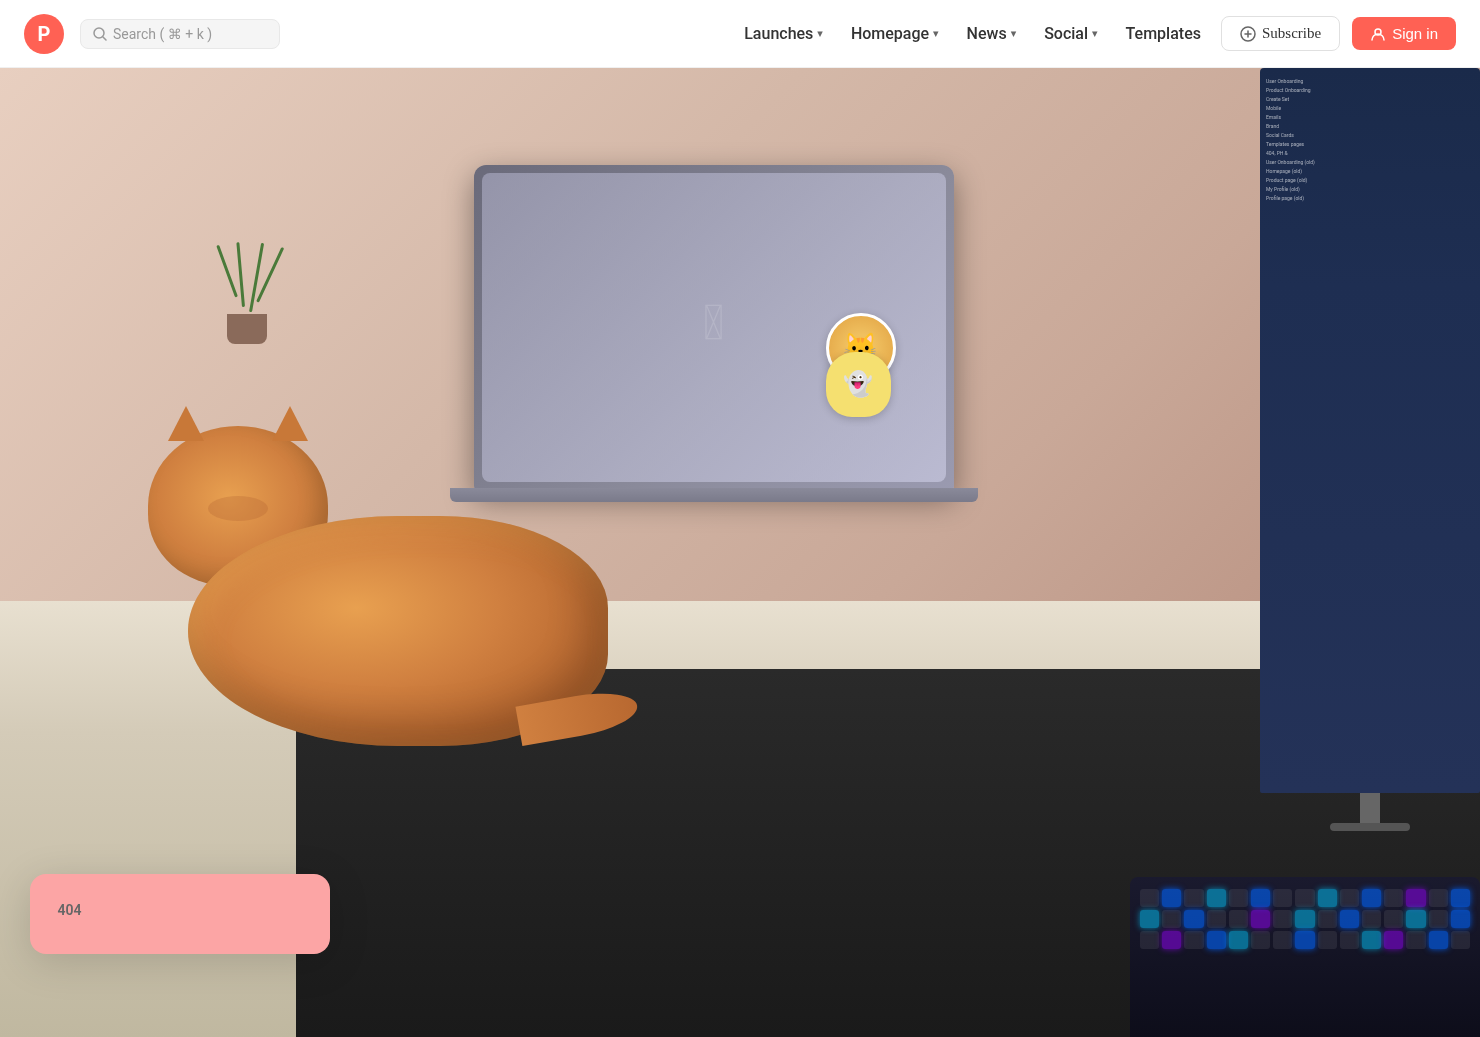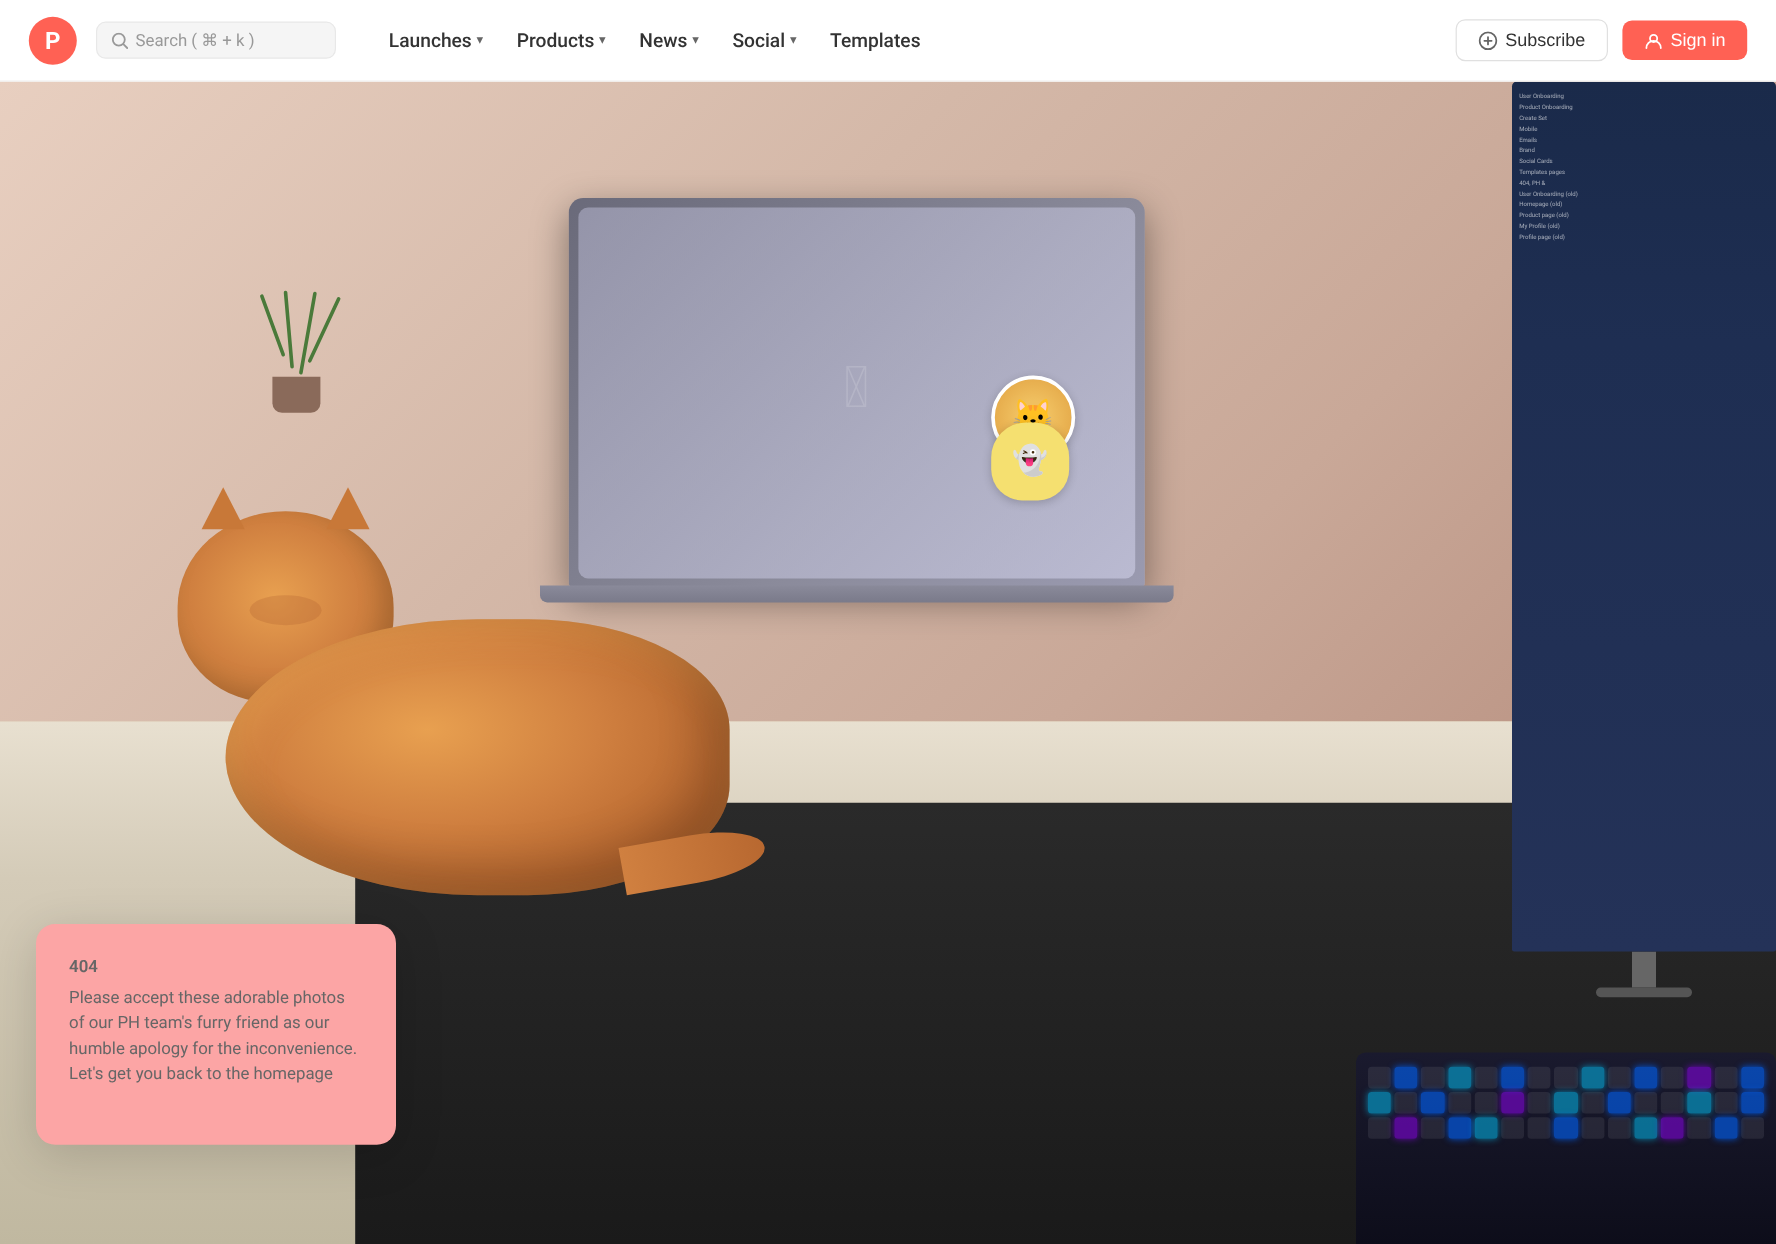--- a/index.html
+++ b/index.html
@@ -46,20 +46,21 @@
       font-size: 14px;
     }
     .search-icon-svg { color: #999; flex-shrink: 0; }
 
     .nav-links {
       display: flex;
       align-items: center;
       gap: 4px;
       margin-left: 24px;
       flex: 1;
+      justify-content: flex-end;
     }
     .nav-item {
       display: flex;
       align-items: center;
       gap: 4px;
       padding: 8px 12px;
       cursor: pointer;
       border-radius: 6px;
       font-size: 16px;
       font-weight: 500;
@@ -79,20 +80,21 @@
       align-items: center;
       gap: 6px;
       padding: 8px 18px;
       border: 1.5px solid #e0e0e0;
       border-radius: 8px;
       background: #fff;
       cursor: pointer;
       font-size: 15px;
       font-weight: 500;
       color: #333;
+      font-family: Liberation Serif, serif;
     }
     .signin-btn {
       display: flex;
       align-items: center;
       gap: 6px;
       padding: 8px 18px;
       border-radius: 8px;
       background: #ff6154;
       border: none;
       cursor: pointer;
@@ -458,21 +460,21 @@
     </svg>
     <span class="search-box-text">Search ( ⌘ + k )</span>
   </div>
 
   <div class="nav-links">
     <a class="nav-item">
       <span>Launches</span>
       <span class="chevron">▾</span>
     </a>
     <a class="nav-item">
-      <span>Products</span>
+      <span>Homepage</span>
       <span class="chevron">▾</span>
     </a>
     <a class="nav-item">
       <span>News</span>
       <span class="chevron">▾</span>
     </a>
     <a class="nav-item">
       <span>Social</span>
       <span class="chevron">▾</span>
     </a>
@@ -614,14 +616,13 @@
         <div class="key"></div>
         <div class="key blue"></div>
         <div class="key"></div>
       </div>
     </div>
   </div>
 </div>
 
 <div class="error-card">
   <div class="error-code">404</div>
-  <div class="error-desc">Please accept these adorable photos of our PH team's furry friend as our humble apology for the inconvenience. Let's get you back to the homepage</div>
 </div>
 
 </body></html>

